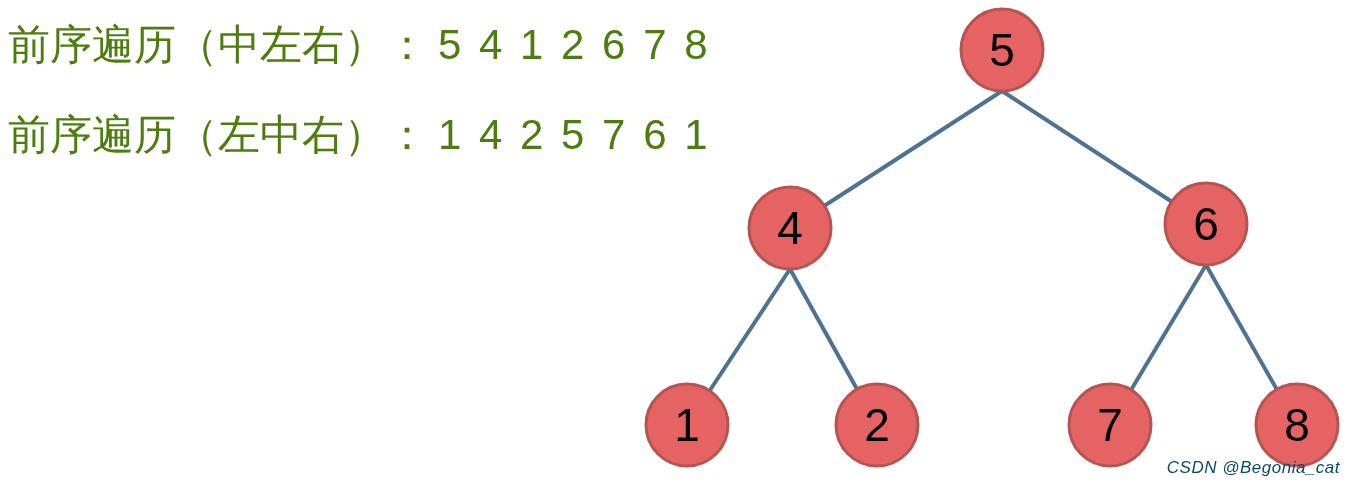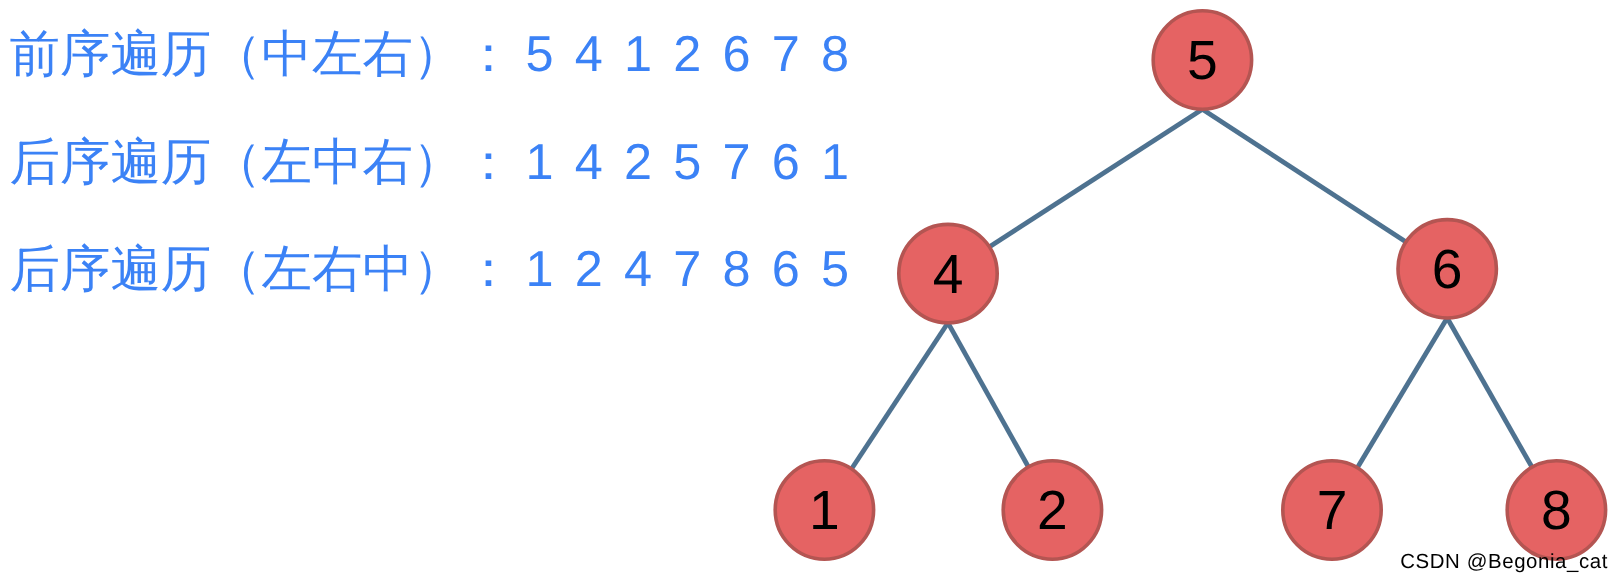--- a/index.html
+++ b/index.html
@@ -14,21 +14,21 @@
     height: 490px;
     background: #ffffff;
     overflow: hidden;
   }
   .traversal-row {
     position: absolute;
     left: 8px;
     white-space: nowrap;
     font-size: 42px;
     line-height: 50px;
-    color: #3b82f6;
+    color: #4d7c0f;
     letter-spacing: 0px;
   }
   .traversal-row .seq {
     margin-left: 10px;
     letter-spacing: 3px;
   }
   #row-preorder  { top: 20px; }
   #row-inorder   { top: 110px; }
   #row-postorder { top: 199px; }
 
@@ -41,37 +41,35 @@
     font-family: "Liberation Sans", sans-serif;
     font-size: 46px;
     fill: #000000;
     text-anchor: middle;
   }
   .watermark {
     position: absolute;
     right: 12px;
     top: 458px;
     font-size: 17px;
-    color: #000000;
+    color: #0c4a6e;
     letter-spacing: 0.5px;
+    font-style: italic;
   }
 </style>
 </head>
 <body>
 
 <div class="canvas">
 
   <div class="traversal-row" id="row-preorder">
     <span>前序遍历（中左右）：</span><span class="seq">5 4 1 2 6 7 8</span>
   </div>
   <div class="traversal-row" id="row-inorder">
-    <span>后序遍历（左中右）：</span><span class="seq">1 4 2 5 7 6 1</span>
-  </div>
-  <div class="traversal-row" id="row-postorder">
-    <span>后序遍历（左右中）：</span><span class="seq">1 2 4 7 8 6 5</span>
+    <span>前序遍历（左中右）：</span><span class="seq">1 4 2 5 7 6 1</span>
   </div>
 
   <svg class="tree" width="1352" height="490" viewBox="0 0 1352 490">
 
     <line x1="1002" y1="91" x2="790" y2="228" stroke-width="4" stroke="#4e7290"></line>
     <line x1="1002" y1="91" x2="1206" y2="224" stroke-width="4" stroke="#4e7290"></line>
     <line x1="790" y1="269" x2="687" y2="425" stroke-width="4" stroke="#4e7290"></line>
     <line x1="790" y1="269" x2="877" y2="425" stroke-width="4" stroke="#4e7290"></line>
     <line x1="1206" y1="265" x2="1110" y2="425" stroke-width="4" stroke="#4e7290"></line>
     <line x1="1206" y1="265" x2="1297" y2="425" stroke-width="4" stroke="#4e7290"></line>

